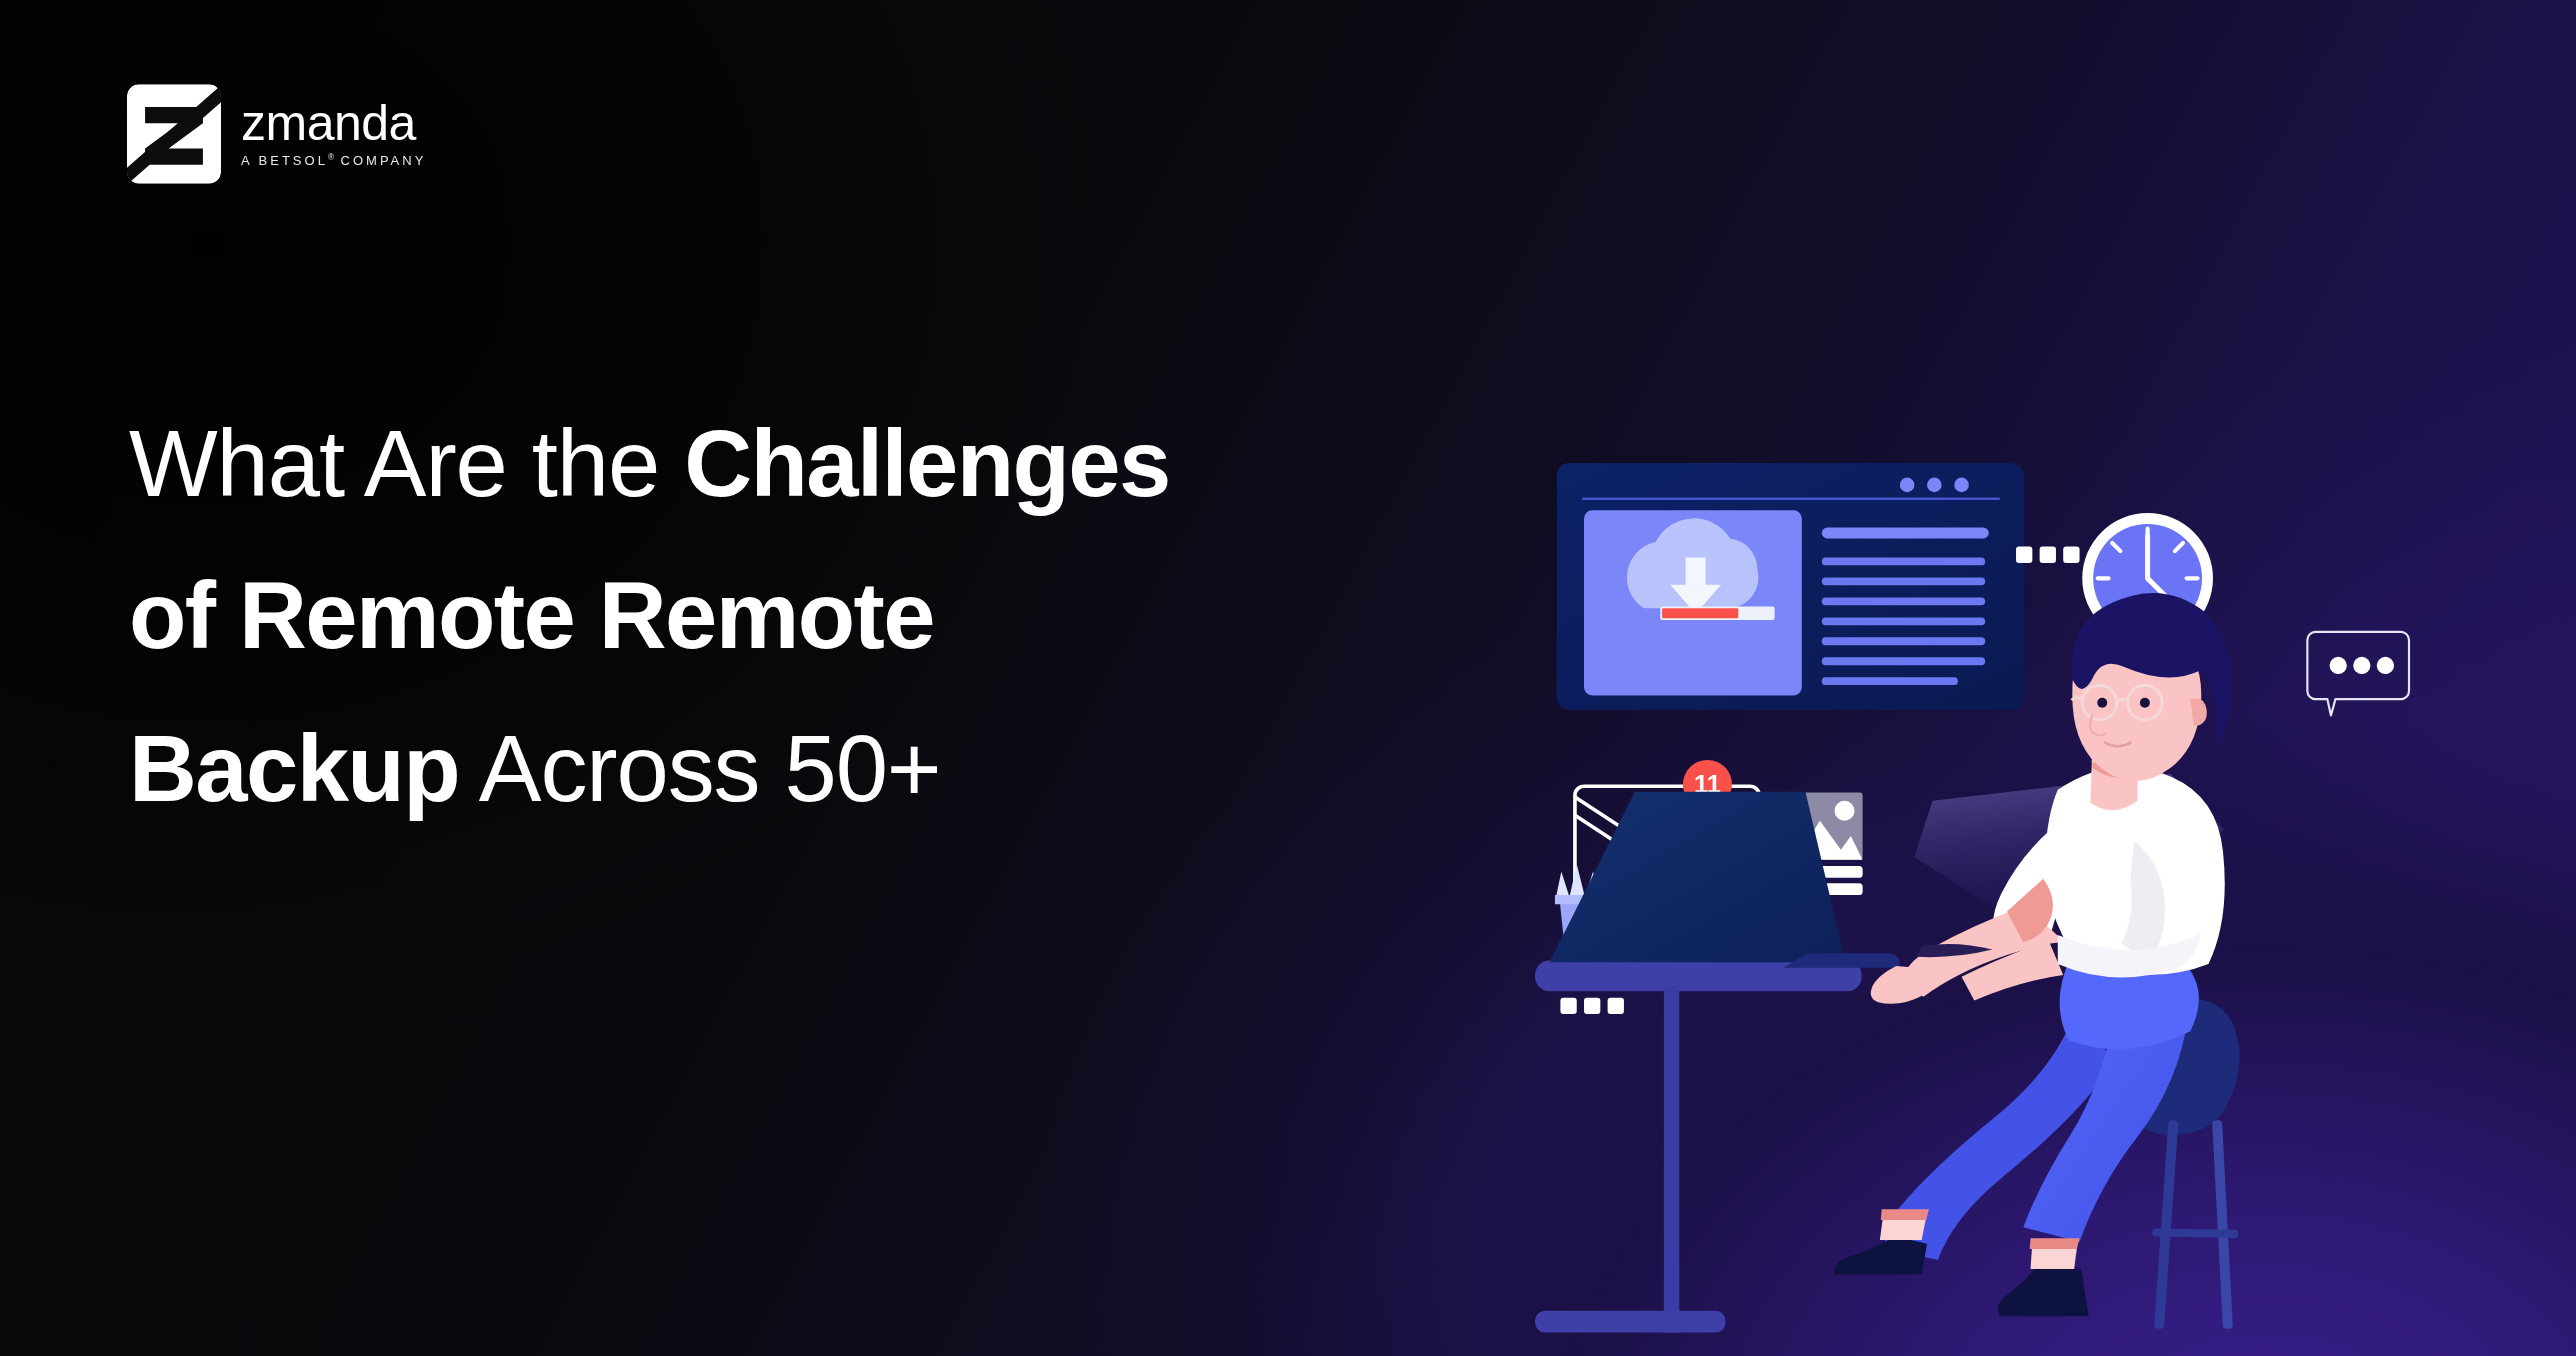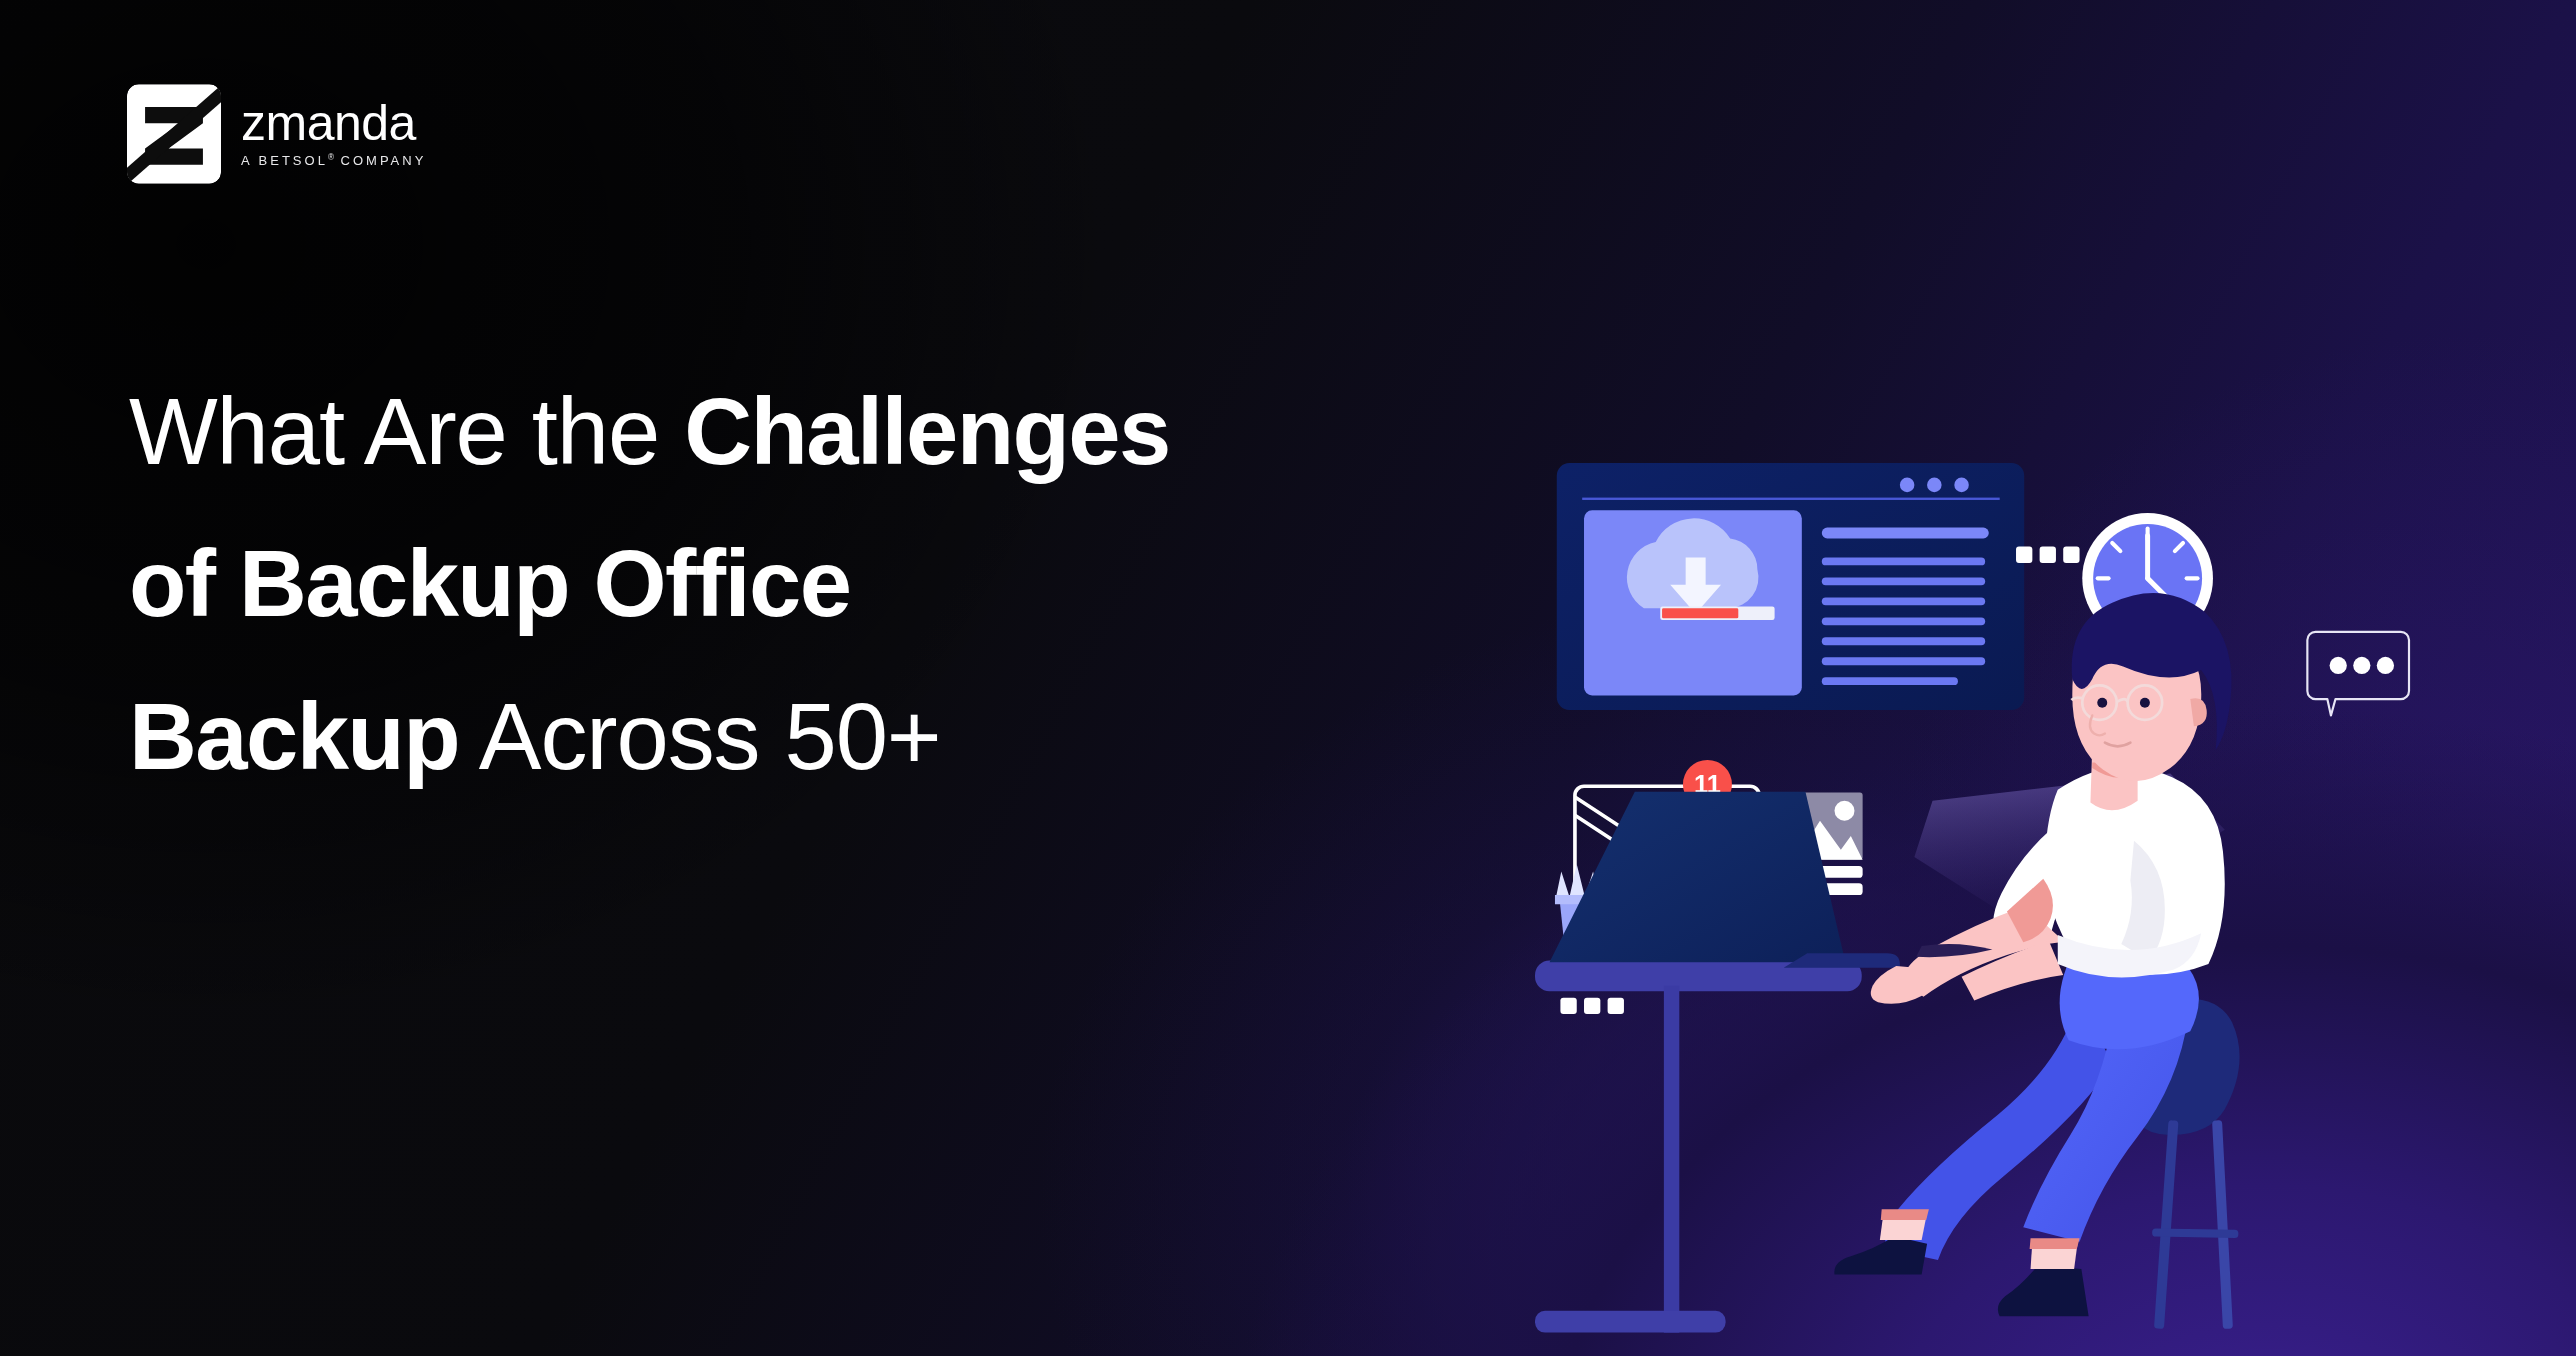--- a/index.html
+++ b/index.html
@@ -51,21 +51,21 @@
   }
   .logo-tag {
     color:#e8e8ea; font-size:13px; font-weight:400;
     letter-spacing:3px; margin-top:6px;
     font-family:"Liberation Sans", sans-serif;
   }
   .logo-tag sup { font-size:8.2px; vertical-align:super; letter-spacing:0; }
 
   
   #headline {
-    position:absolute; left:129px; top:356px;
+    position:absolute; left:129px; top:388px;
     width:1416px;
     color:#ffffff;
     font-size:94px;
     line-height:1.62;
     letter-spacing:-1.1px;
     font-family:"Liberation Sans", sans-serif;
     font-weight:300;
     -webkit-font-smoothing:antialiased;
   }
   #headline .hl-line { display:block; white-space:nowrap; }
@@ -104,21 +104,21 @@
     <div class="logo-text">
       <div class="logo-word">zmanda</div>
       <div class="logo-tag">
         <span>A BETSOL</span><sup>®</sup>&nbsp;<span>COMPANY</span>
       </div>
     </div>
   </div>
 
   <h1 id="headline">
     <span class="hl-line"><span class="l">What Are the </span><span class="b">Challenges</span></span>
-    <span class="hl-line"><span class="b">of Backup Office</span></span>
+    <span class="hl-line"><span class="b">of Remote Remote</span></span>
     <span class="hl-line"><span class="b">Backup</span><span class="l"> Across 50+</span></span>
   </h1>
 
   <div id="illus">
   <svg width="1041" height="903" viewBox="0 0 1147 994" xmlns="http://www.w3.org/2000/svg">
     <defs>
       <linearGradient id="glow" x1="0" y1="0" x2="0.25" y2="1">
         <stop offset="0%" stop-color="#6f5fb0" stop-opacity="0.72"></stop>
         <stop offset="55%" stop-color="#4a3a88" stop-opacity="0.34"></stop>
         <stop offset="100%" stop-color="#2a1c60" stop-opacity="0"></stop>

